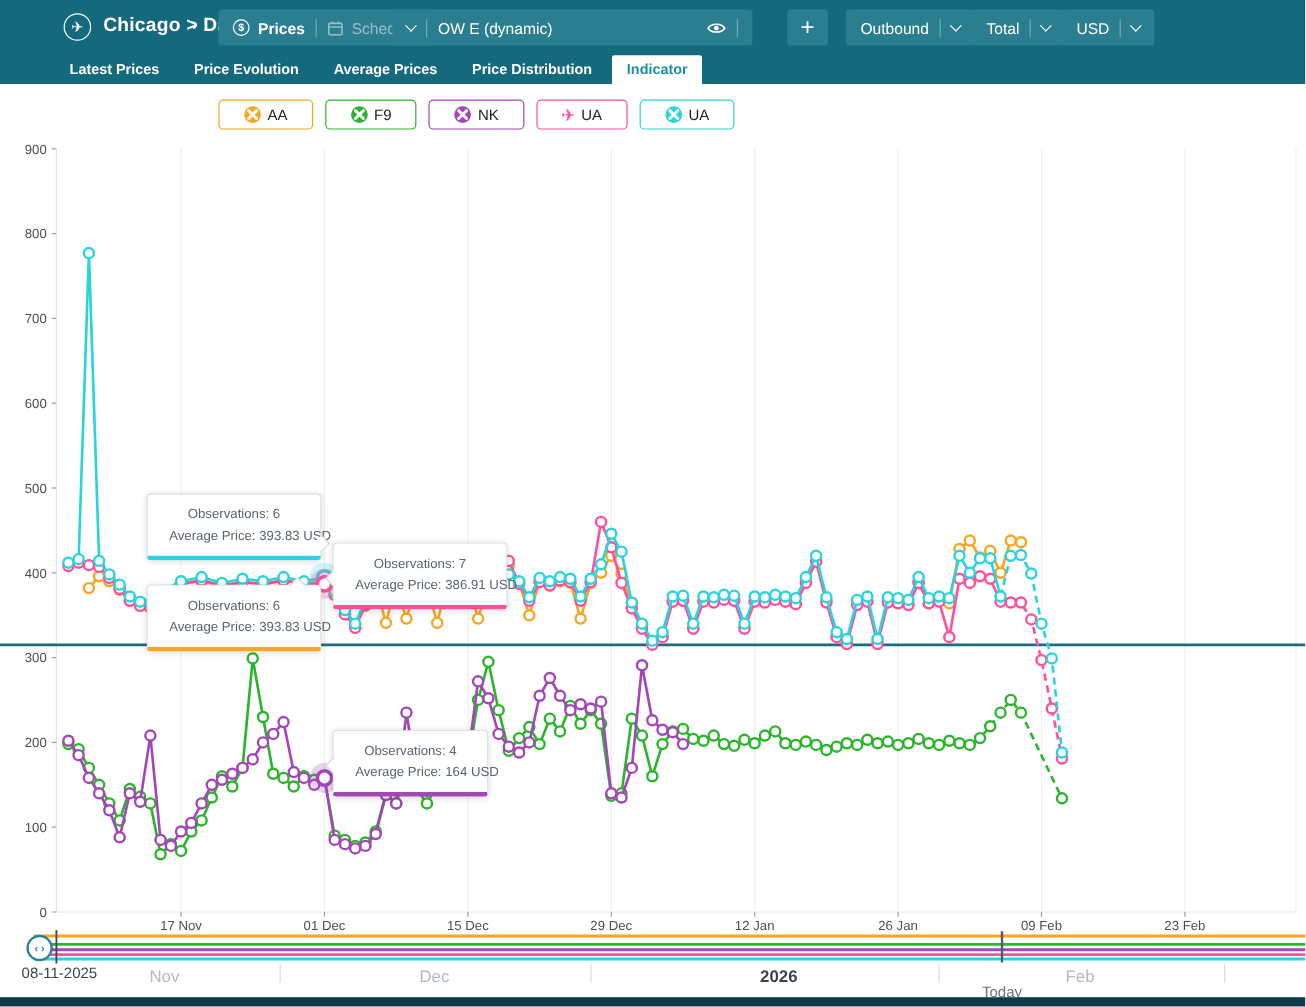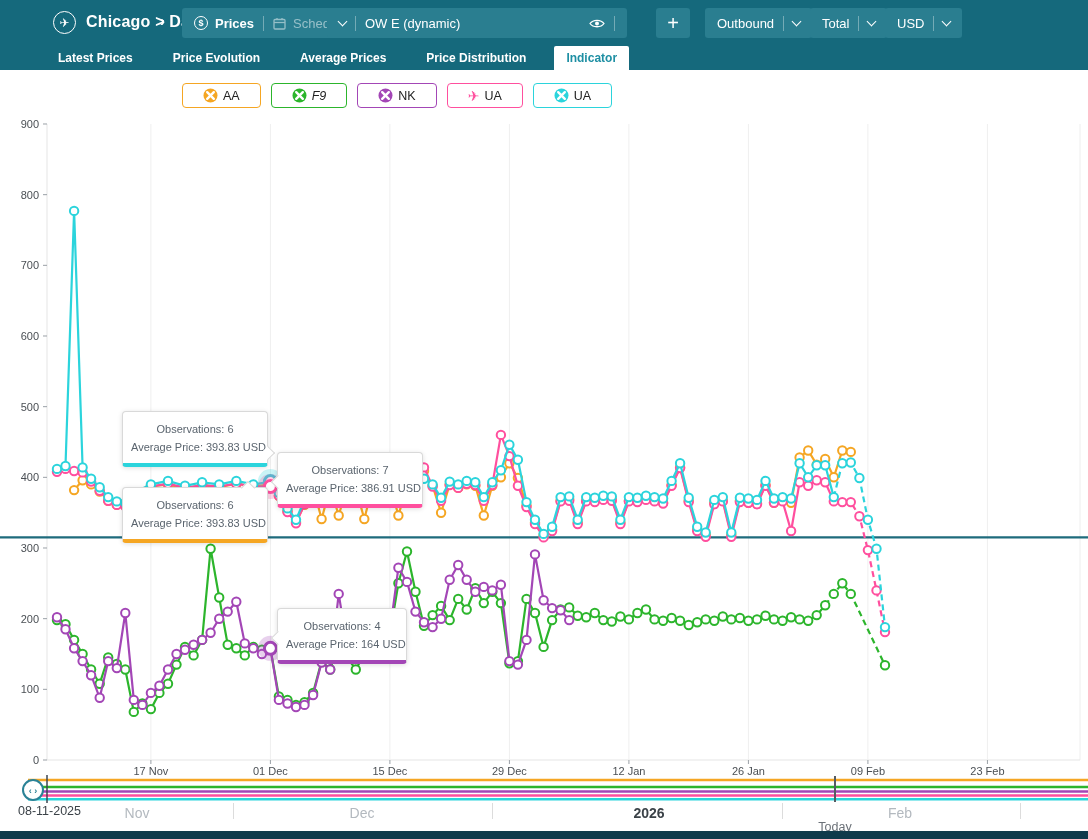--- a/index.html
+++ b/index.html
@@ -20,42 +20,42 @@
 .seg{left:182px}
 .fare{left:327px;width:300px;justify-content:flex-start}
 .fare .grow{flex:1}
 .plusbtn{left:656px;width:34px;justify-content:center;font-size:20px;font-weight:400;padding:0}
 .outb{left:705px}.totb{left:810px}.usdb{left:885px}
 .chev{display:inline-block;width:7px;height:7px;border-right:1.7px solid #fff;border-bottom:1.7px solid #fff;
   transform:rotate(45deg);margin-top:-4px}
 .dollar-ic{width:14px;height:14px;border:1.2px solid #fff;border-radius:50%;display:flex;align-items:center;
   justify-content:center;font-size:9px;font-weight:700}
 
-.tabs{position:absolute;left:46px;top:46px;height:24px;display:flex;gap:16px;z-index:11}
+.tabs{position:absolute;left:46px;top:46px;height:24px;display:flex;gap:5px;z-index:11}
 .tab{color:#fff;font-size:12px;font-weight:600;padding:5px 12px 0;cursor:default}
 .tab.active{background:#fff;color:#1E8FA3;border-radius:2px 2px 0 0;height:24px}
 
 
 .ref-select{position:absolute;left:30px;top:83px;width:150px;height:25px;border:1px solid #c9c9c9;border-radius:3px;
   background:#fff;display:flex;align-items:center;padding:0 8px;gap:7px;font-size:12.5px;color:#333;z-index:9}
 .swatch{width:13px;height:13px;background:#d9d9d9;border:1px solid #c3c3c3;border-radius:2px}
 .gchev{display:inline-block;width:6px;height:6px;border-right:1.4px solid #9aa;border-bottom:1.4px solid #9aa;
   transform:rotate(45deg);margin-left:auto;margin-top:-2px}
 .chips{position:absolute;left:182px;top:83px;display:flex;gap:10px;z-index:9}
 .chip{display:inline-flex;align-items:center;gap:5px;height:25px;padding:0 20px;background:#fff;
   border:1.5px solid;border-radius:4px;font-size:12.5px;color:#222}
 .chip .plane{font-size:14px;line-height:1}
 
 
 #chart-svg{position:absolute;left:0;top:0;width:1088px;height:839px;z-index:1}
 
 
 #tooltips{position:absolute;left:0;top:0;z-index:6}
 .tooltip{position:absolute;background:#fff;border:1px solid #d9d9d9;border-radius:4px;
-  box-shadow:0 1px 5px rgba(0,0,0,.13);padding:9px 8px 7px;text-align:center;font-size:11px;
+  box-shadow:0 1px 5px rgba(0,0,0,.13);padding:9px 18px 7px;text-align:center;font-size:11px;
   color:#5a646e;line-height:1.6;white-space:nowrap}
 .tooltip .arr{position:absolute;width:10px;height:10px;background:#fff;transform:rotate(45deg)}
 .arrow-right .arr{right:-5.5px;top:36px;border-top:1px solid #d9d9d9;border-right:1px solid #d9d9d9}
 .arrow-left .arr{left:-5.5px;top:24px;border-left:1px solid #d9d9d9;border-bottom:1px solid #d9d9d9}
 .arrow-top .arr{top:-5.5px;right:14px;border-top:1px solid #d9d9d9;border-left:1px solid #d9d9d9}
 
 
 #timeline-labels{position:absolute;left:0;top:0;width:1088px;height:839px;z-index:4;pointer-events:none}
 .month{position:absolute;top:805px;transform:translateX(-50%);font-size:14px;color:#b3b9bf}
 .month.year{color:#3b4248;font-weight:700}
@@ -133,21 +133,21 @@
   </div>
 
   <div class="chips" id="carrier-chips">
       <span class="chip" style="border-color: rgb(245, 166, 35);">
         <svg width="15" height="15" viewBox="0 0 15 15">
           <circle cx="7.5" cy="7.5" r="7" fill="#F5A623"></circle>
           <path d="M4.2 4.2 L10.8 10.8 M10.8 4.2 L4.2 10.8" stroke="#fff" stroke-width="2.4" stroke-linecap="round"></path>
         </svg>
         <span class="chip-code">AA</span>
       </span>
-      <span class="chip" style="border-color: rgb(44, 181, 44); font-style: italic;">
+      <span class="chip" style="border-color: rgb(44, 181, 44);">
         <svg width="15" height="15" viewBox="0 0 15 15">
           <circle cx="7.5" cy="7.5" r="7" fill="#2CB52C"></circle>
           <path d="M4.2 4.2 L10.8 10.8 M10.8 4.2 L4.2 10.8" stroke="#fff" stroke-width="2.4" stroke-linecap="round"></path>
         </svg>
         <span class="chip-code">F9</span>
       </span>
       <span class="chip" style="border-color: rgb(163, 70, 182);">
         <svg width="15" height="15" viewBox="0 0 15 15">
           <circle cx="7.5" cy="7.5" r="7" fill="#A346B6"></circle>
           <path d="M4.2 4.2 L10.8 10.8 M10.8 4.2 L4.2 10.8" stroke="#fff" stroke-width="2.4" stroke-linecap="round"></path>

